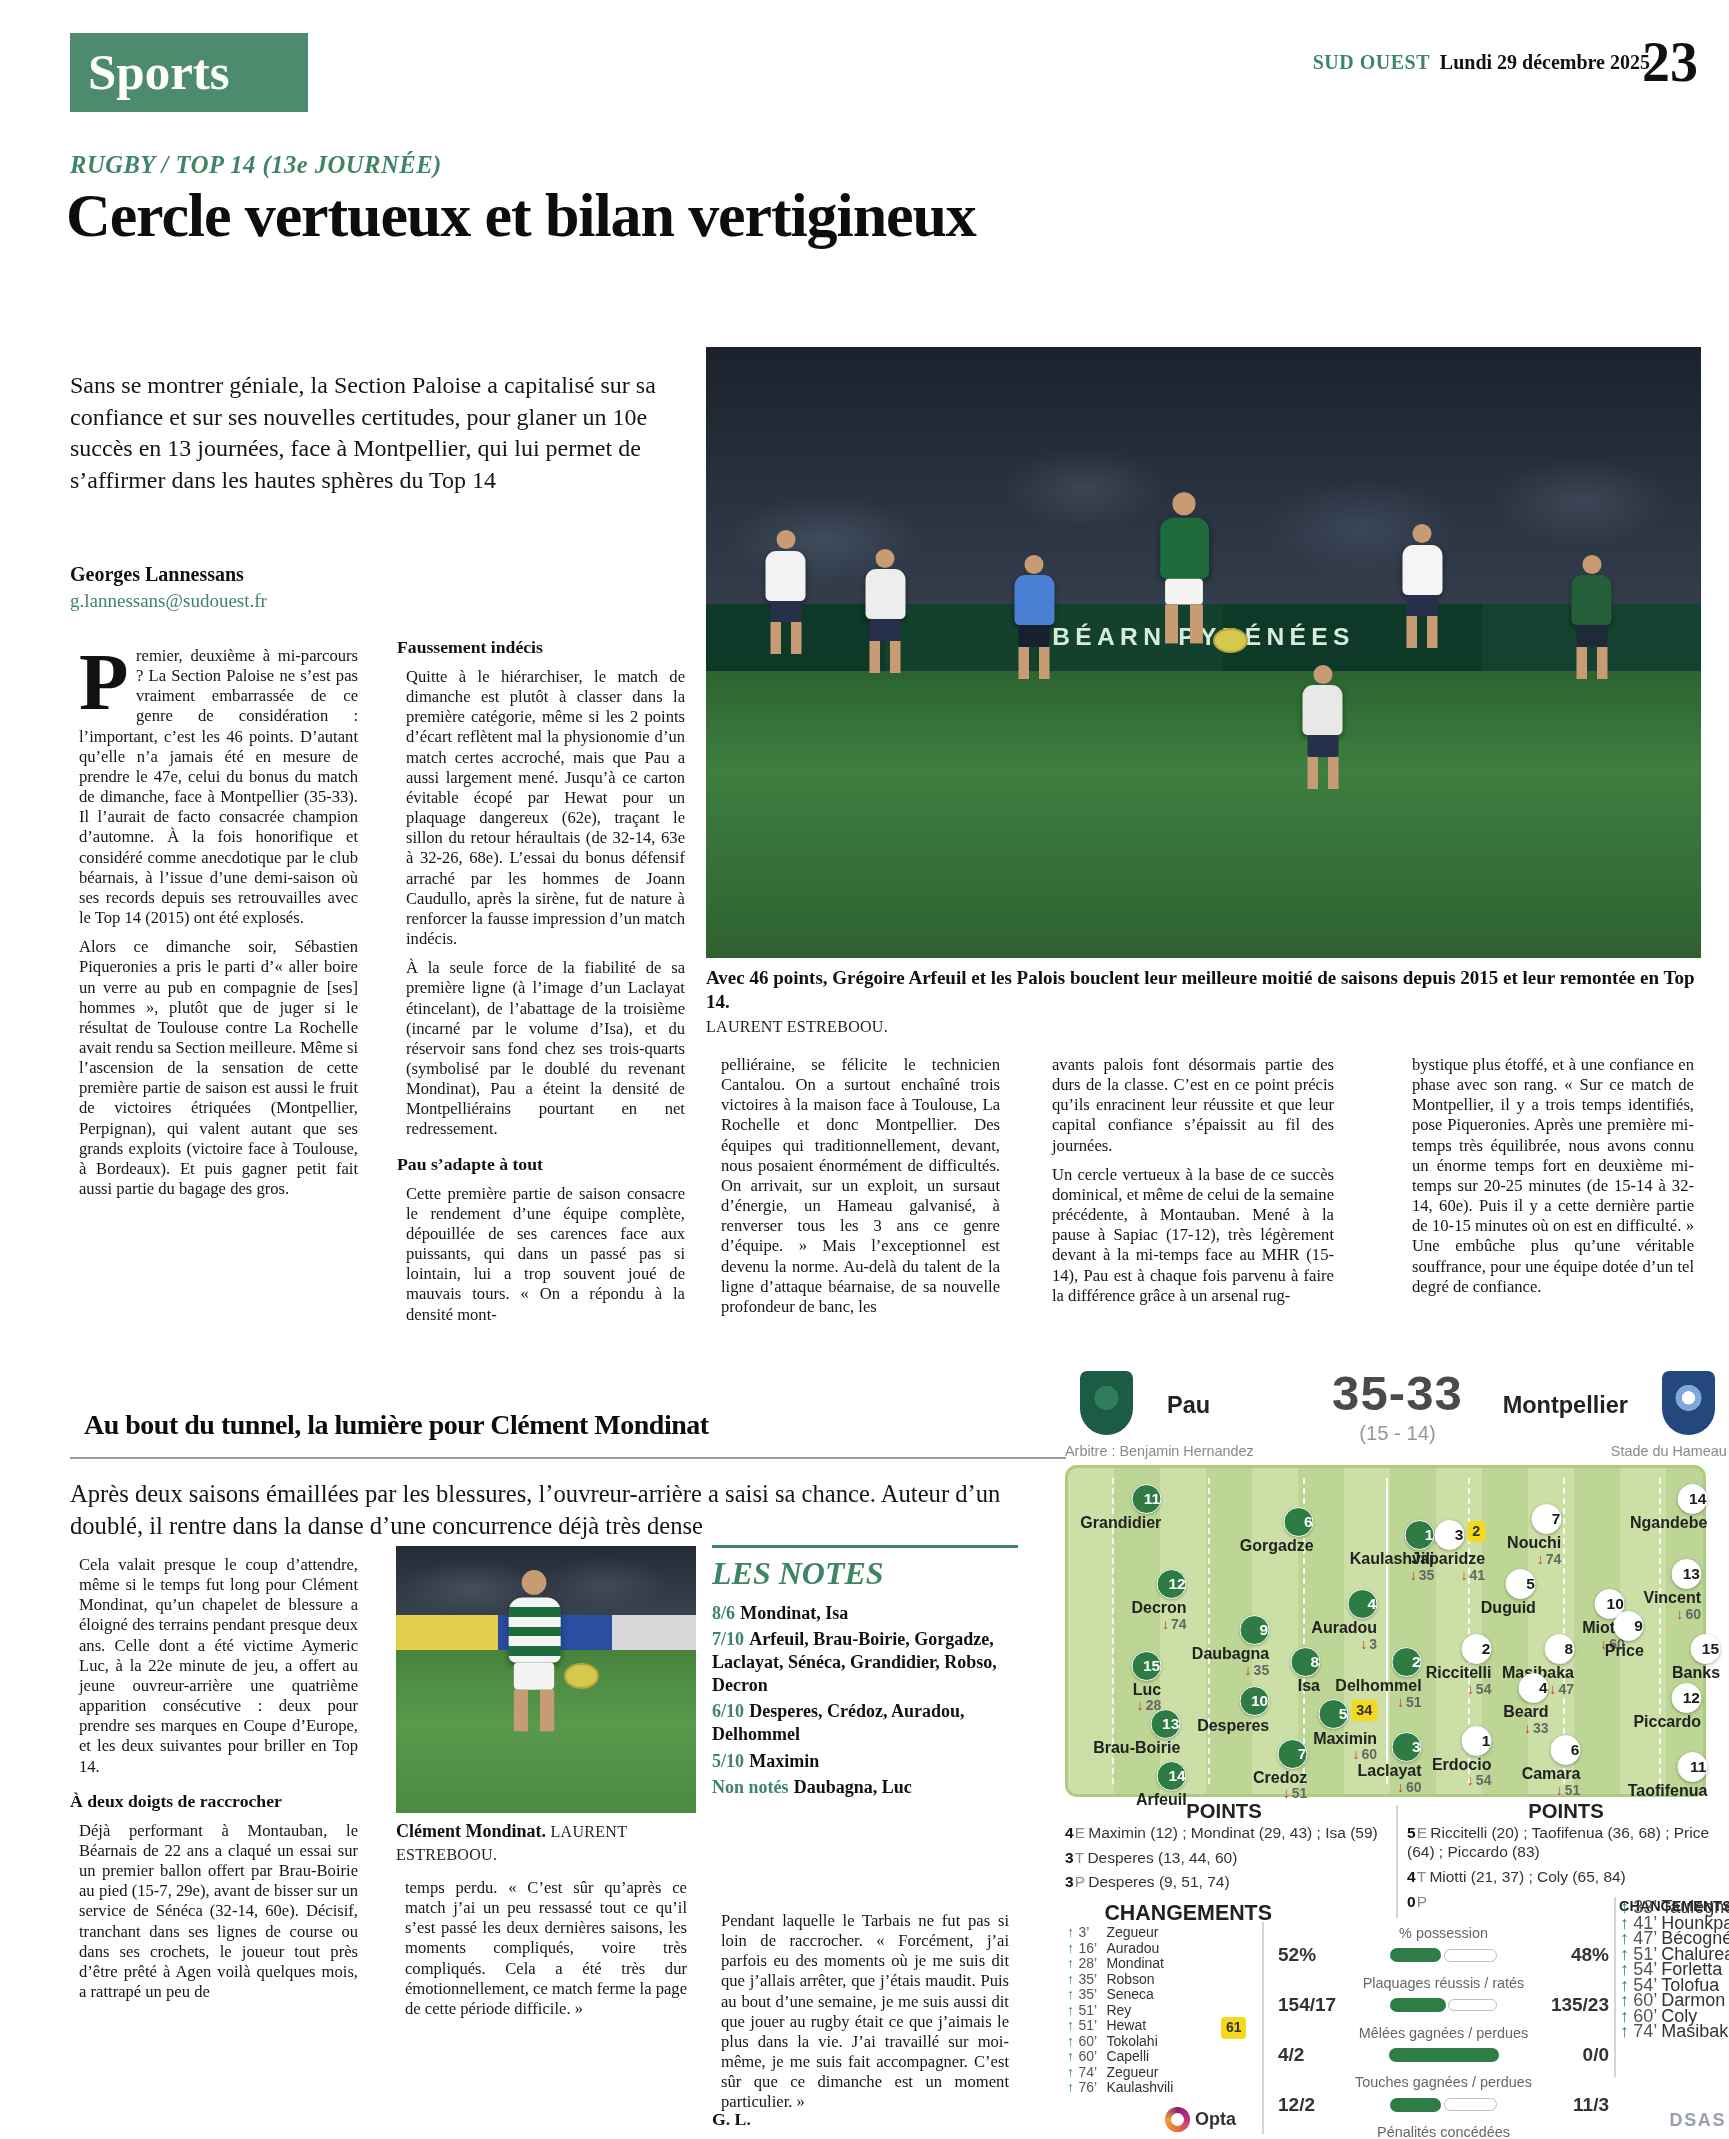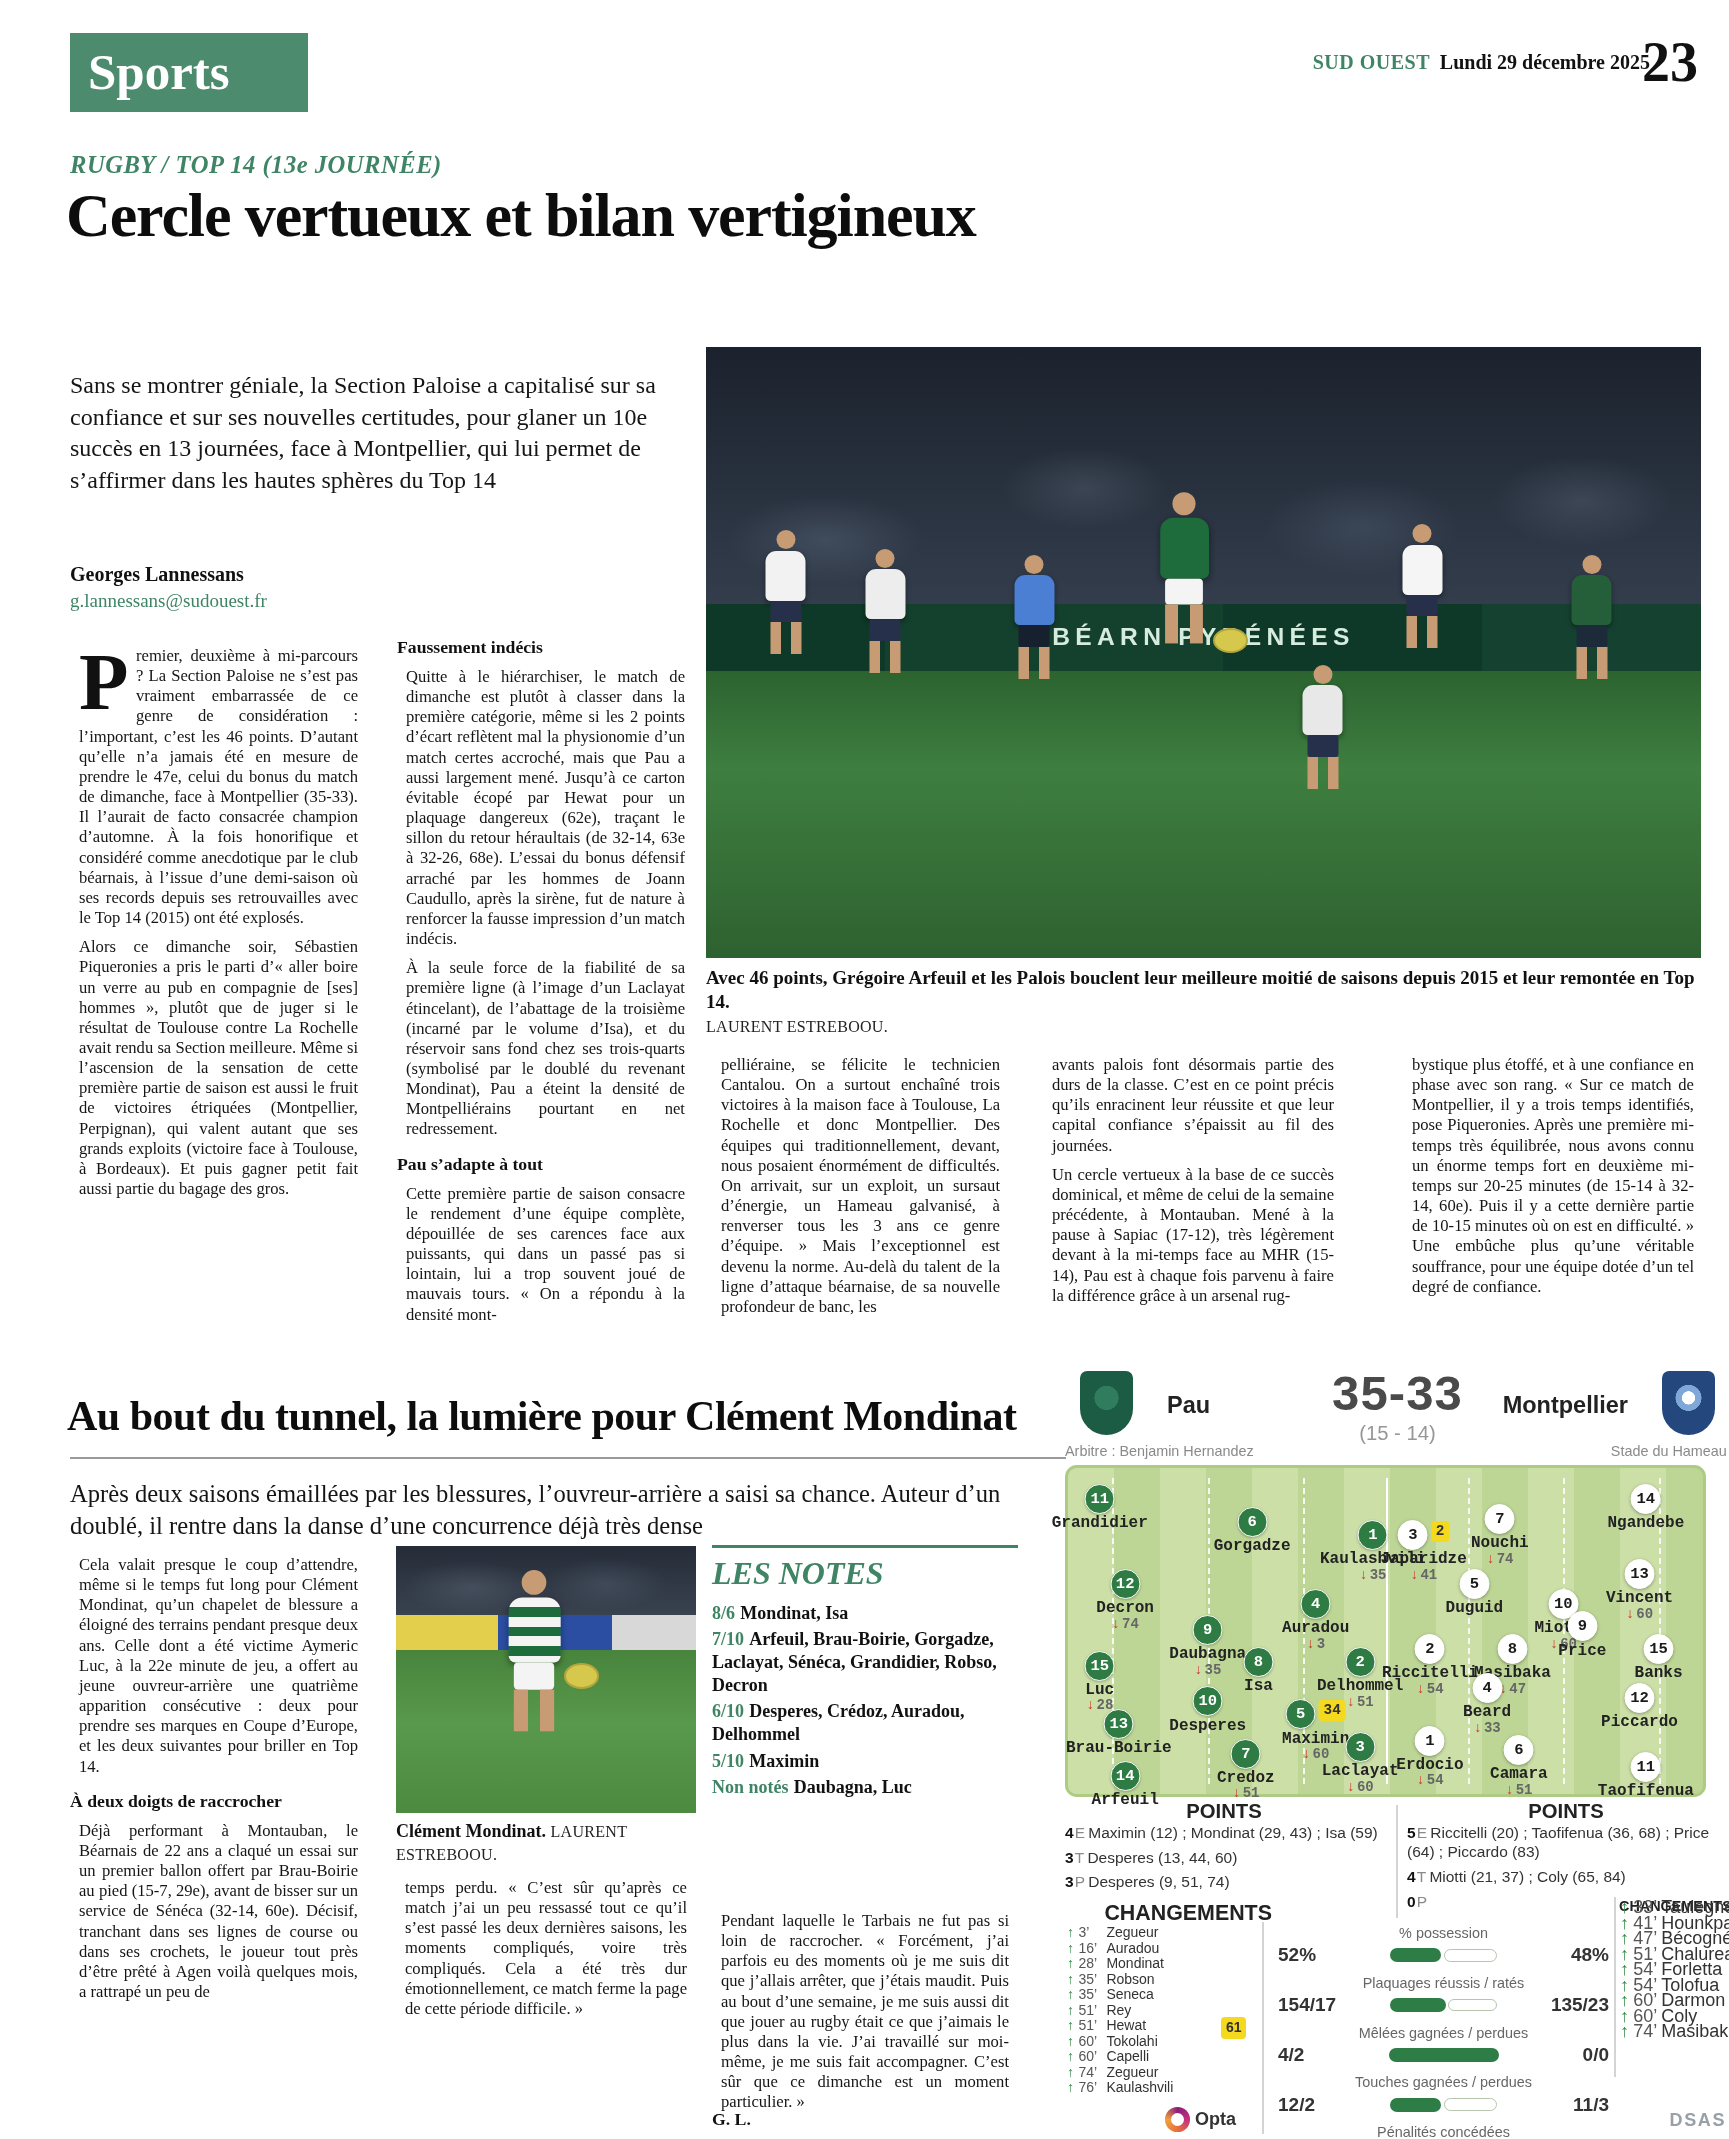--- a/index.html
+++ b/index.html
@@ -63,21 +63,21 @@
                radial-gradient(86px 37px at 70% 55%,rgba(120,135,160,.22),transparent 70%),
                linear-gradient(180deg,#252c38,#39424f);}
   .ph2-board{position:absolute;left:0;top:26%;width:100%;height:13%;
     background:linear-gradient(90deg,#e3cf4b 0 34%,#2b4ea3 34% 72%,#d8d8d8 72% 100%);}
   .ph2-grass{position:absolute;left:0;top:39%;width:100%;height:61%;
     background:linear-gradient(180deg,#48843c,#59994c 45%,#4c8a40);}
   .fg.hooped .ft{background:repeating-linear-gradient(180deg,#f4f4f4 0 7.5px,#1e6b3c 7.5px 15px);}
   .cap2{left:396px;top:1820px;width:300px;font-size:18px;line-height:1.3;}
 
   
-  .headline2{left:67px;top:1392px;width:1016px;margin:0;font-size:42px;font-weight:bold;color:#0d0d0d;letter-spacing:-0.5px;}
+  .headline2{left:67px;top:1392px;width:1016px;margin:17px;font-size:28px;font-weight:bold;color:#0d0d0d;letter-spacing:-0.5px;}
   .rule2{left:70px;top:1457px;width:996px;height:1.6px;background:#9a9a9a;}
   .deck{left:70px;top:1478px;width:942px;margin:0;font-size:24.6px;line-height:1.3;color:#151515;}
   .signature{left:712px;top:2109px;font-weight:bold;font-size:17.7px;}
 
   
   .notes-box{left:712px;top:1545px;width:306px;}
   .notes-rule{width:100%;height:2.7px;background:#3f8565;}
   .notes-title{margin:7.5px 0 9.6px;font-style:italic;font-weight:bold;font-size:32px;color:#3f8565;}
   .noterow{margin:0 0 3.2px;font-size:18px;font-weight:bold;line-height:1.28;text-align:left;}
   .grade{color:#3f8565;margin-right:5.3px;}
@@ -93,21 +93,21 @@
   .score{left:50%;top:3.2px;transform:translateX(-50%);font-weight:bold;font-size:49px;color:#4a4a4a;letter-spacing:1.1px;}
   .halftime{left:50%;top:60px;transform:translateX(-50%);font-size:20.3px;color:#979797;}
   .venue-label{top:81px;font-size:14.4px;color:#8a8a8a;}
   .venue-label.left{left:0;}
   .venue-label.right{right:3.2px;}
   .field{left:0;top:103px;width:641px;height:332px;box-sizing:border-box;
     background:repeating-linear-gradient(90deg,#cbdfa6 0 46px,#bdd695 46px 92px);
     border:3.2px solid #aecb83;border-radius:11.8px;}
   .fline{position:absolute;top:3%;height:94%;width:0;border-left:2.1px dashed rgba(255,255,255,.85);}
   .fline.solid{border-left:2.7px solid #fff;}
-  .player{position:absolute;transform:translateX(-50%);text-align:center;width:123px;line-height:1.05;font-family:Liberation Mono, monospace;}
+  .player{position:absolute;transform:translateX(-50%);text-align:right;width:123px;line-height:1.05;}
   .pnum{display:inline-block;width:28px;height:28px;border-radius:50%;font-weight:bold;font-size:15.5px;line-height:28px;}
   .pau-side .pnum{background:#2e7c44;color:#fff;border:1.6px solid #fff;box-shadow:0 1.1px 2.7px rgba(0,0,0,.25);}
   .mhr-side .pnum{background:#fff;color:#1a1a1a;border:1.6px solid #fff;box-shadow:0 1.1px 3.2px rgba(0,0,0,.3);}
   .yc{display:inline-block;background:#f5d91e;color:#333;font-weight:bold;font-size:14.4px;
       padding:3.2px 4.8px;border-radius:3.7px;margin-left:3.2px;vertical-align:4.3px;}
   .pname{font-weight:bold;font-size:16px;color:#222;margin-top:1.1px;}
   .psub{font-weight:bold;font-size:14px;color:#666;}
   .subarrow{color:#d1342c;margin-right:2.1px;}
   .pts-title,.chg-title{font-weight:bold;color:#222;text-align:center;}
   .pts-title{top:438px;width:318px;font-size:20.3px;}

